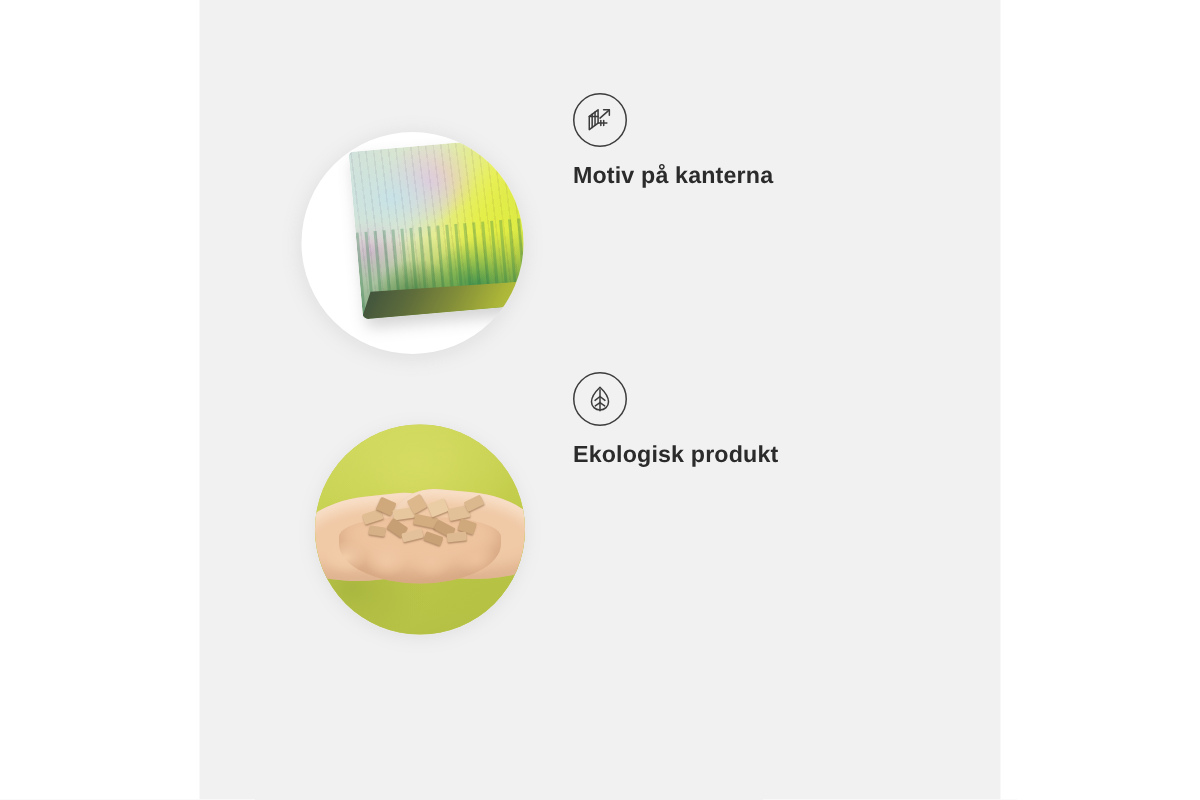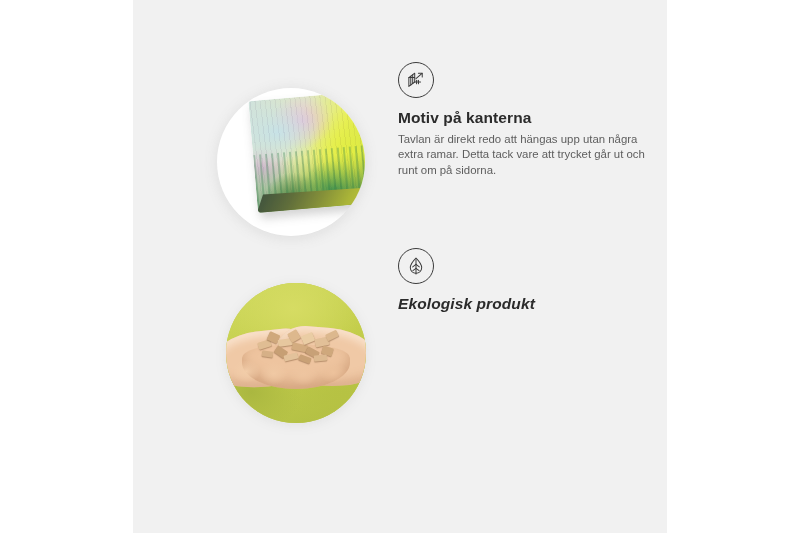--- a/index.html
+++ b/index.html
@@ -28,24 +28,23 @@
     left: 133px;
     top: 0;
     width: 534px;
     height: 533px;
     background: #f1f1f1;
   }
 
   
   .feature {
     position: absolute;
-    margin-left: 16px;
   }
   .feature-1 { left: 0px; top: 62px; width: 534px; height: 200px; }
-  .feature-2 { left: 0px; top: 248px; width: 534px; height: 200px; font-style: italic; }
+  .feature-2 { left: 0px; top: 248px; width: 534px; height: 200px; }
 
   
   .media {
     position: absolute;
     border-radius: 50%;
     overflow: hidden;
   }
   .media-1 {
     left: 68px;
     top: 26px;
@@ -257,21 +256,20 @@
             <path d="M4.2 9.4 L10.6 9.4"></path>
             <path d="M6.3 7.8 L6.3 17.5"></path>
             <path d="M8.4 6.2 L8.4 15.9"></path>
             <path d="M12.6 12.4 L12.6 16.0"></path>
             <path d="M14.7 12.4 L14.7 16.0"></path>
             <path d="M12.0 10.6 L18.6 4.8"></path>
             <path d="M14.6 4.6 L18.8 4.6 L18.8 8.6"></path>
           </svg>
         </div>
         <h3 class="f-title">Motiv på kanterna</h3>
-        <p class="f-body">Tavlan är direkt redo att hängas upp utan några extra ramar. Detta tack vare att trycket går ut och runt om på sidorna.</p>
       </div>
     </div>
 
     <div class="feature feature-2">
 
       <div class="media media-2">
         <div class="grass"></div>
         <div class="hand hand-left"></div>
         <div class="hand hand-right"></div>
         <div class="hand hand-palm"></div>

